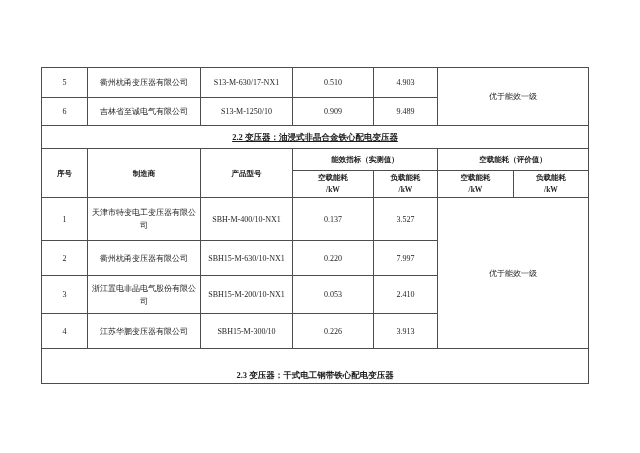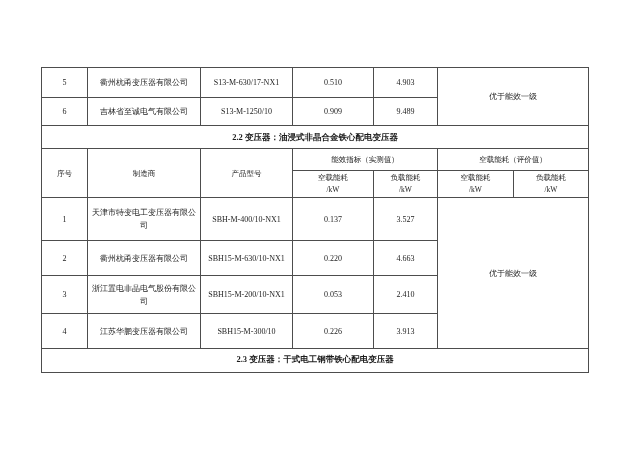--- a/index.html
+++ b/index.html
@@ -25,37 +25,37 @@
     text-align: center;
     vertical-align: middle;
     font-size: 8px;
     line-height: 13px;
     padding: 1px 4px;
     overflow: hidden;
     word-break: break-all;
   }
   tr.h30 { height: 30px; }
   tr.h28 { height: 28px; }
-  tr.h23 { height: 23px; }
+  tr.h23 { height: 23px; text-decoration: underline; }
   tr.h22 { height: 22px; }
   tr.h27 { height: 27px; }
   tr.h43 { height: 43px; }
   tr.h35 { height: 35px; }
   tr.h38 { height: 38px; }
   tr.h24 { height: 24px; }
   tr.sec td {
     font-weight: bold;
     font-size: 8.5px;
   }
   tr.sec-bottom td {
     vertical-align: top;
-    padding-top: 4px;
+    padding-top: 20px;
   }
   tr.hdr td {
-    font-weight: normal;
+    font-weight: bold;
     font-size: 7.5px;
   }
   td .line { display: block; line-height: 12px; }
   .pageno {
     position: absolute;
     left: 41px;
     top: 407px;
     width: 547px;
     text-align: center;
     font-size: 8px;
@@ -131,21 +131,21 @@
         <td>SBH-M-400/10-NX1</td>
         <td>0.137</td>
         <td>3.527</td>
         <td colspan="2" rowspan="4">优于能效一级</td>
       </tr>
       <tr class="h35">
         <td>2</td>
         <td>衢州杭甬变压器有限公司</td>
         <td>SBH15-M-630/10-NX1</td>
         <td>0.220</td>
-        <td>4.663</td>
+        <td>7.997</td>
       </tr>
       <tr class="h38">
         <td>3</td>
         <td>浙江置电非晶电气股份有限公司</td>
         <td>SBH15-M-200/10-NX1</td>
         <td>0.053</td>
         <td>2.410</td>
       </tr>
       <tr class="h35">
         <td>4</td>

